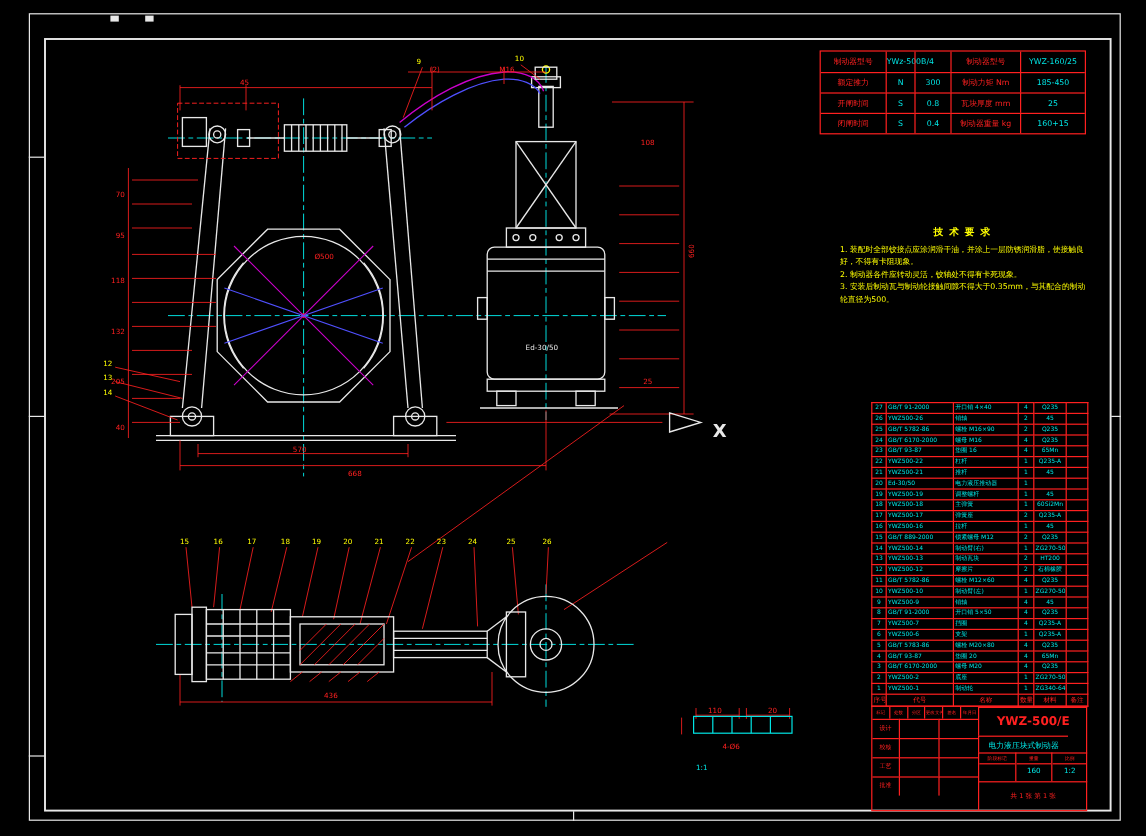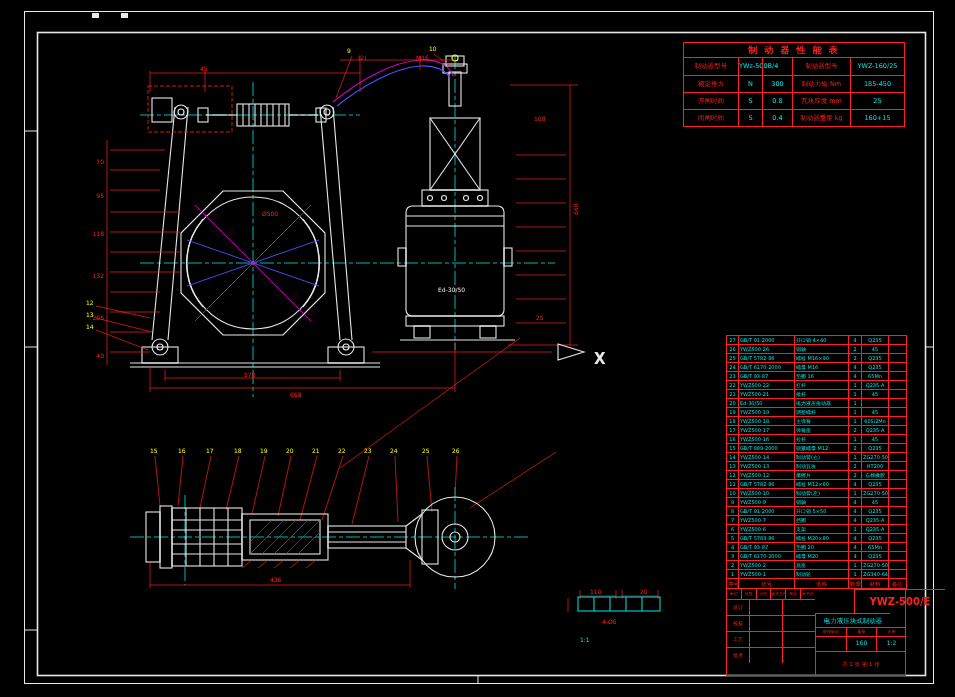--- a/index.html
+++ b/index.html
@@ -260,21 +260,20 @@
       <text x="390" y="453" class="t-bal">24</text>
       <text x="422" y="453" class="t-bal">25</text>
       <text x="452" y="453" class="t-bal">26</text>
     </g>
 
     <text x="438" y="292" class="t-wht">Ed-30/50</text>
     <text x="580" y="642" class="t-cyn">1:1</text>
   </svg>
 
   <div class="abs perf">
-    <div class="perf-title">制 动 器 性 能 表</div>
     <div class="perf-grid">
 
     <div class="perf-row">
         <span class="h">制动器型号</span>
         <span class="v">YWz-500B/4</span>
         <span class="v"></span>
         <span class="h">制动器型号</span>
         <span class="v">YWZ-160/25</span>
       </div>
         <div class="perf-row">
@@ -294,20 +293,29 @@
         <div class="perf-row">
         <span class="h">闭闸时间</span>
         <span class="v">S</span>
         <span class="v">0.4</span>
         <span class="h">制动器重量 kg</span>
         <span class="v">160+15</span>
       </div>
       </div>
   </div>
 
+  <div class="abs notes">
+    <div class="notes-title">技术要求</div>
+    <div>
+
+    <div class="notes-item">1. 装配时全部铰接点应涂润滑干油，并涂上一层防锈润滑脂，使接触良好，不得有卡阻现象。</div>
+        <div class="notes-item">2. 制动器各件应转动灵活，铰轴处不得有卡死现象。</div>
+        <div class="notes-item">3. 安装后制动瓦与制动轮接触间隙不得大于0.35mm，与其配合的制动轮直径为500。</div>
+      </div>
+  </div>
 
   <table class="abs bom">
     <colgroup>
         <col style="width:12px">
         <col style="width:56px">
         <col style="width:54px">
       <col style="width:13px">
         <col style="width:27px">
         <col style="width:18px">
       </colgroup>
@@ -570,21 +578,21 @@
         <span></span>
         <span></span>
       </div>
         <div class="trow">
         <span>批准</span>
         <span></span>
         <span></span>
       </div>
       </div>
 
-    <div class="cell" style="left:88px;top:0;width:91px;height:24px;margin-left:39px;">
+    <div class="cell" style="left:88px;top:0;width:91px;height:24px;">
       <div class="code">YWZ-500/E</div>
     </div>
     <div class="cell" style="left:88px;top:24px;width:75px;height:14px;">
       <div class="nm">电力液压块式制动器</div>
     </div>
     <div class="cell" style="left:88px;top:38px;width:31px;height:24px;">
       <div class="swl">阶段标记</div>
       <div class="swv"></div>
     </div>
     <div class="cell" style="left:119px;top:38px;width:30px;height:24px;">

